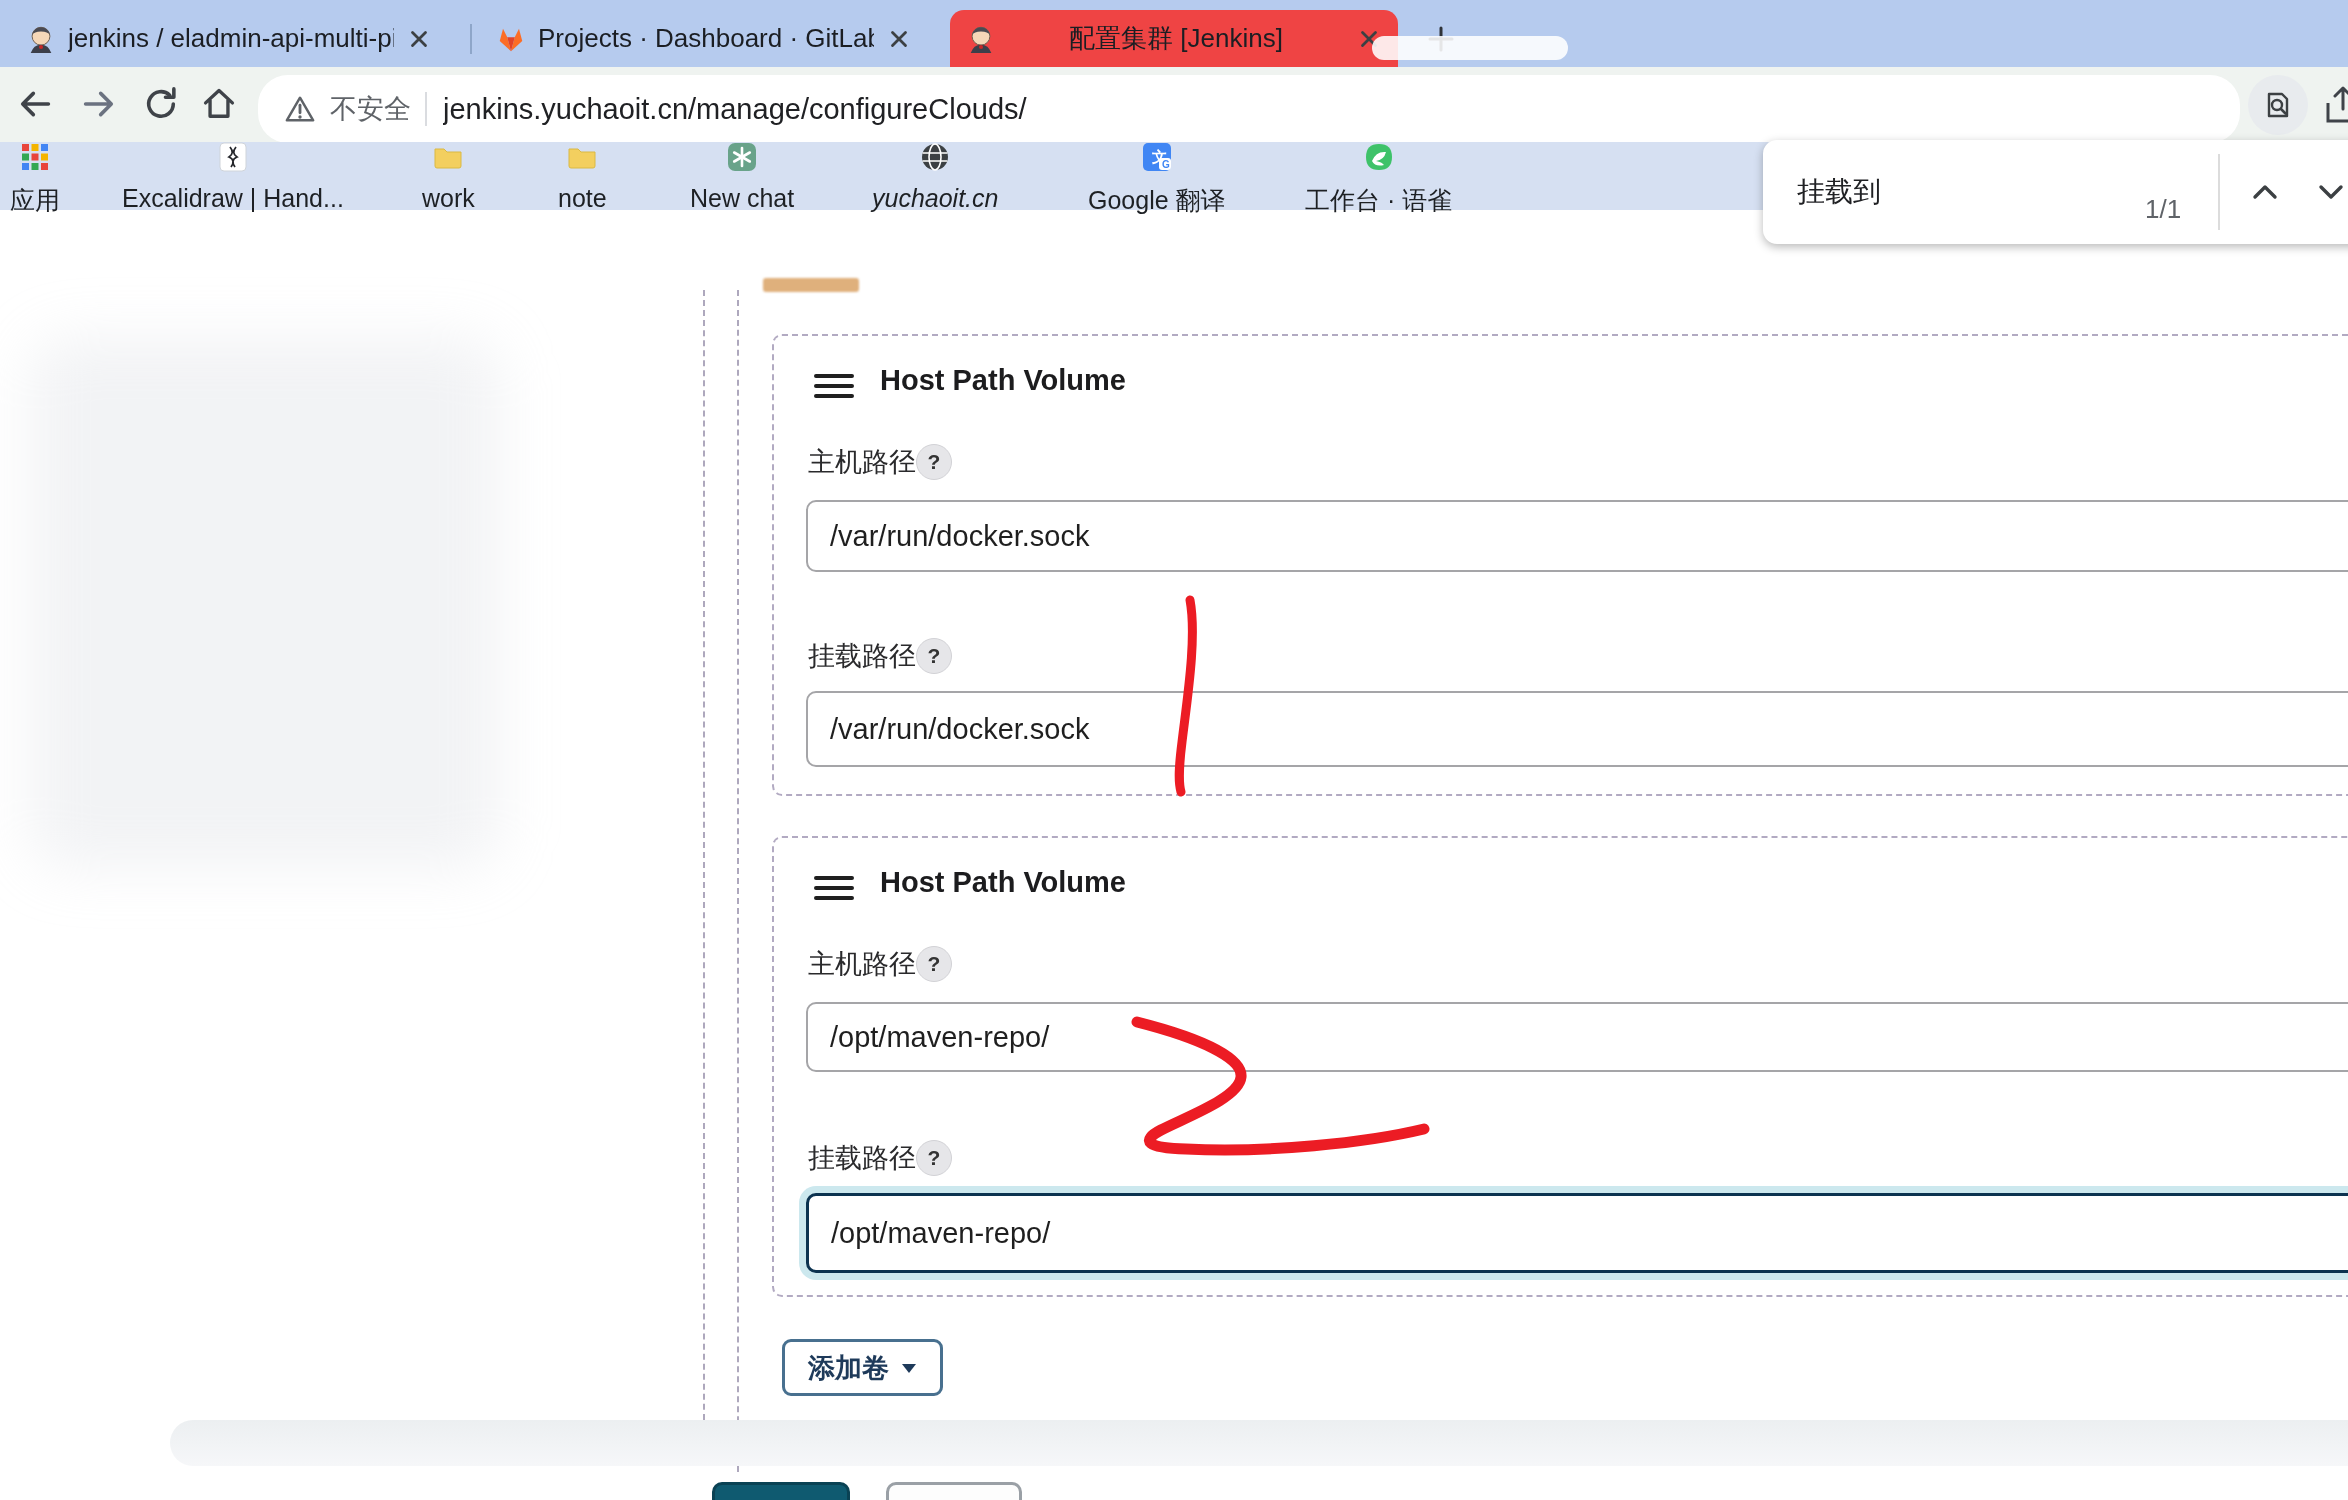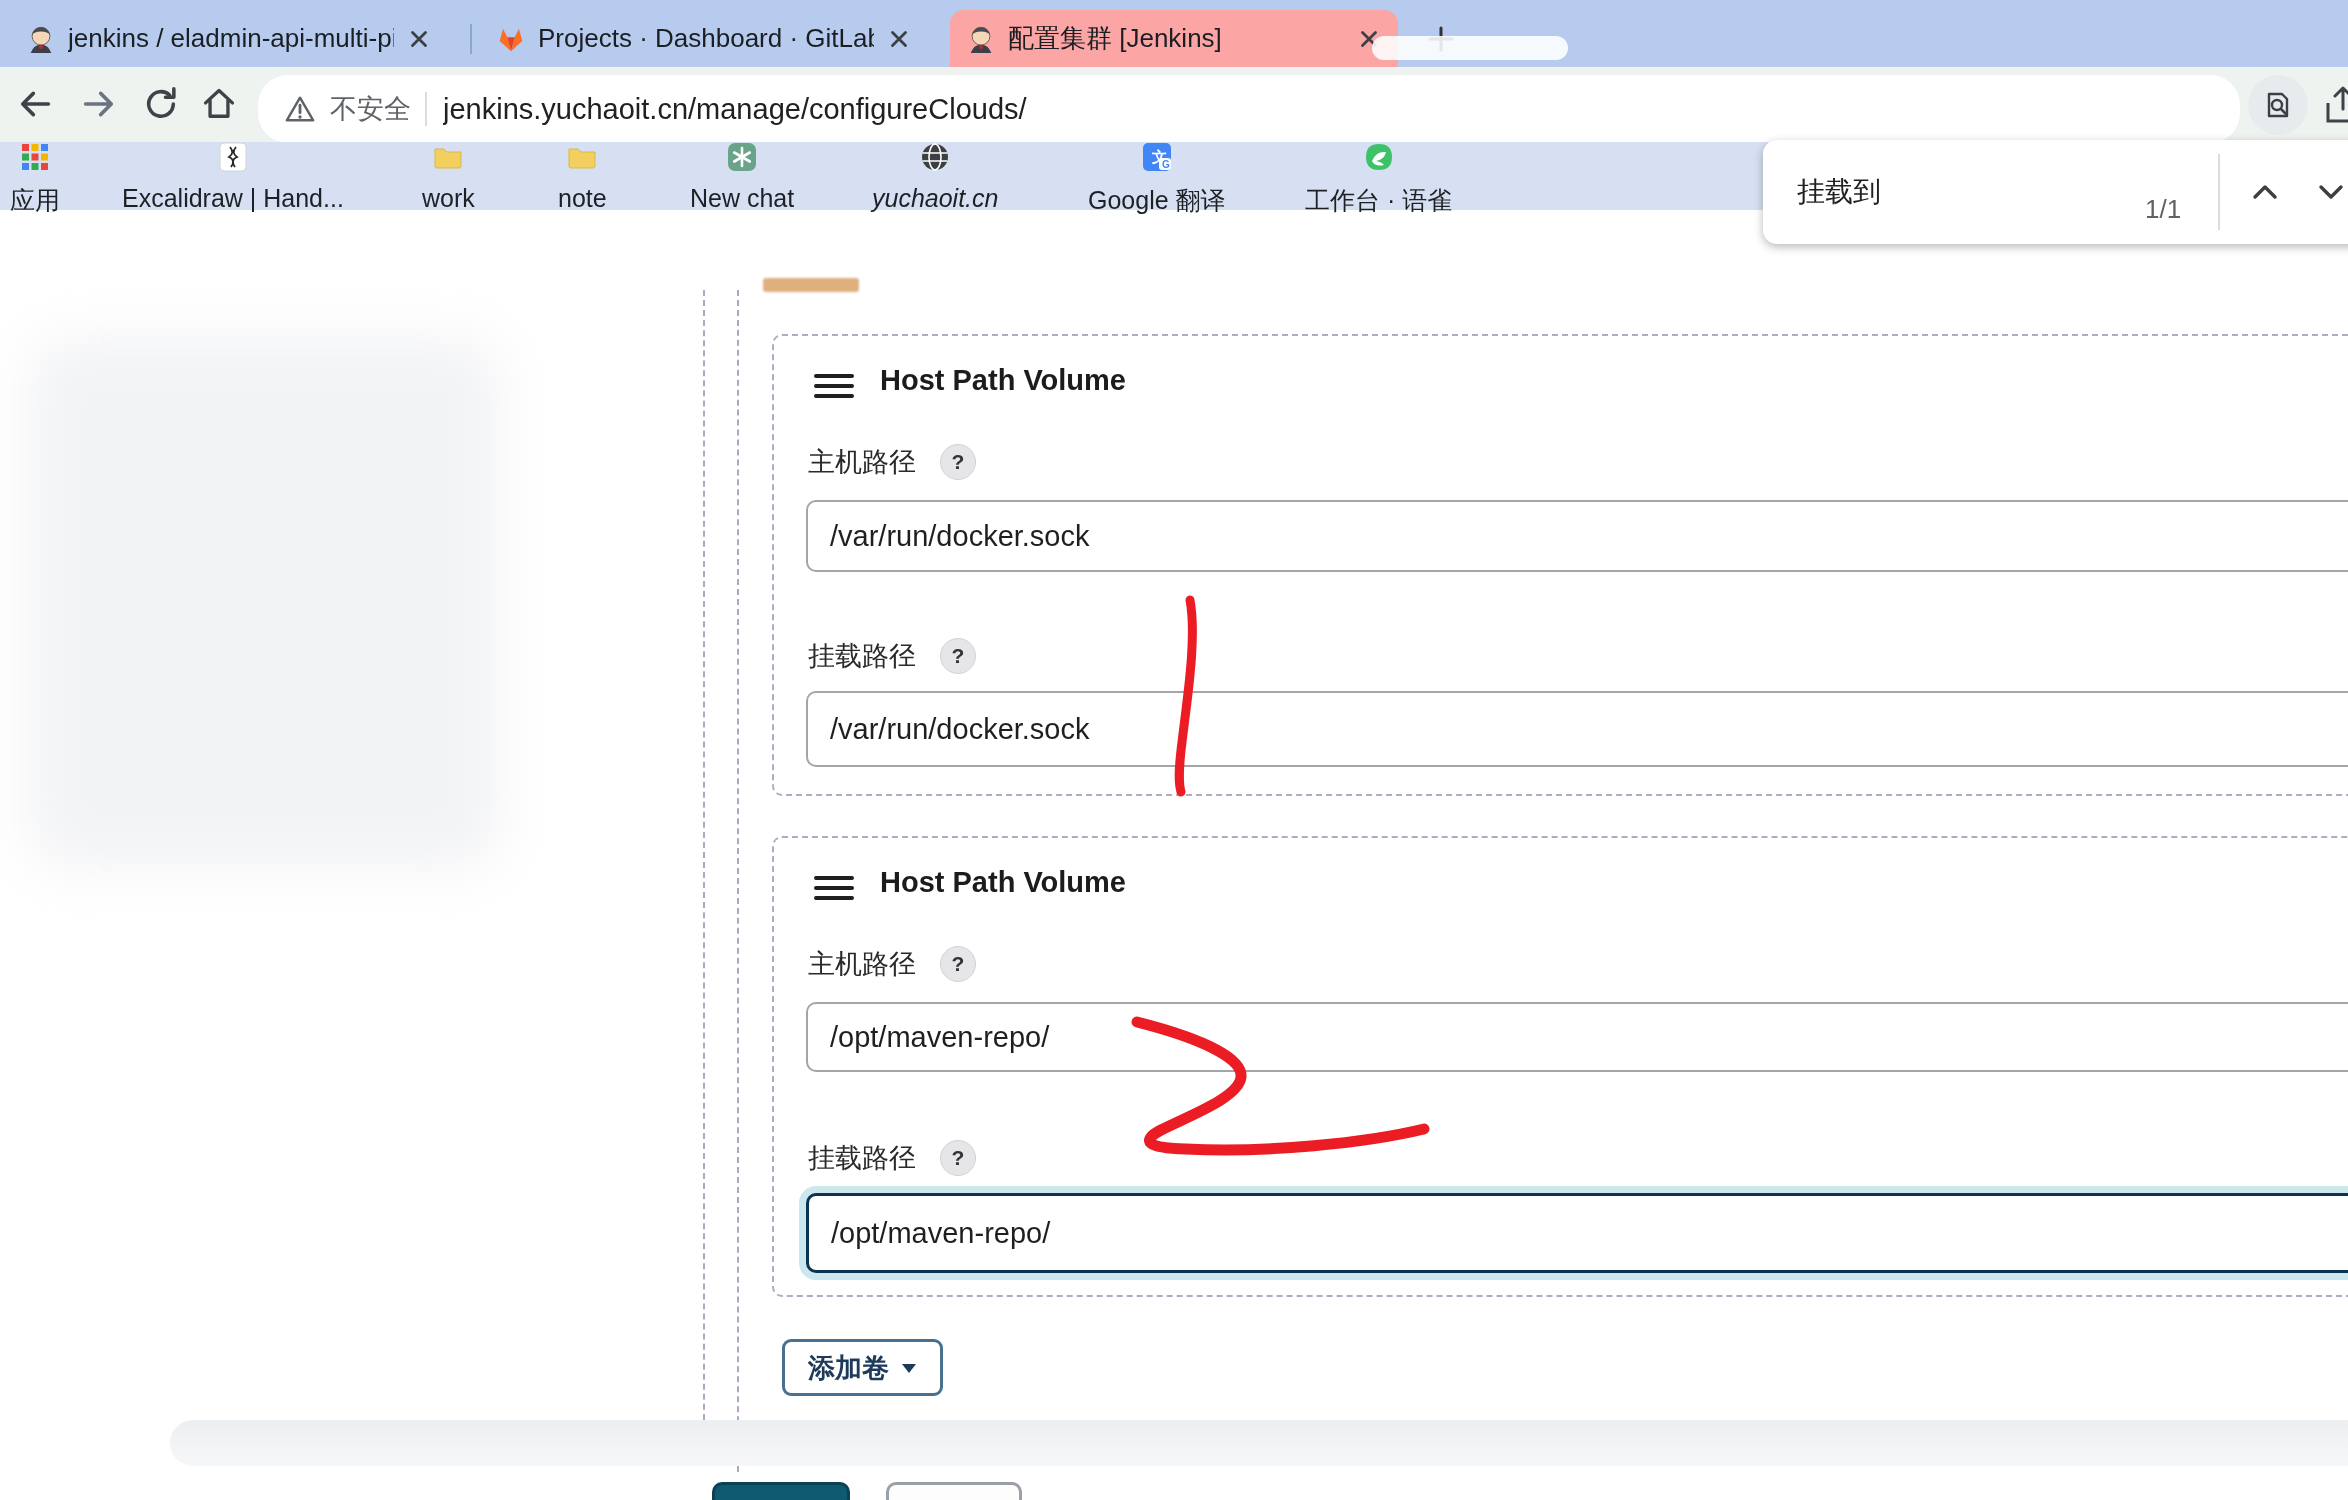--- a/index.html
+++ b/index.html
@@ -2,21 +2,21 @@
 <html><head>
 <meta charset="utf-8">
 <style>
   html,body{margin:0;padding:0;background:#e8e8e8;}
   .screen{position:relative;width:2348px;height:1500px;overflow:hidden;background:#fff;
           font-family:"Liberation Sans",sans-serif;color:#1f1f1f;}
   
   .tabbar{position:absolute;left:0;top:0;width:2348px;height:67px;background:#b6cbee;}
   .tab{position:absolute;top:10px;height:57px;display:flex;align-items:center;gap:12px;
        padding:0 16px;box-sizing:border-box;border-radius:14px 14px 0 0;}
-  .tab.active{background:#fca5a5;}
+  .tab.active{background:#ef4444;text-align:center;}
   .tab .fav{width:30px;height:30px;flex:0 0 30px;}
   .tab .t-title{font-size:26px;color:#1b1e23;white-space:nowrap;overflow:hidden;flex:1;}
   .tab .x{width:26px;height:26px;flex:0 0 26px;}
   .tab-div{position:absolute;left:470px;top:24px;width:2px;height:30px;background:#8ea6c9;}
   .newtab{position:absolute;left:1424px;top:22px;width:34px;height:34px;}
   .toppill{position:absolute;left:1372px;top:36px;width:196px;height:24px;border-radius:12px;
            background:rgba(255,255,255,.88);}
   
   .toolbar{position:absolute;left:0;top:67px;width:2348px;height:75px;background:#eff3f0;}
   .navic{position:absolute;top:18px;width:38px;height:38px;}
@@ -52,21 +52,21 @@
   .content{position:absolute;left:0;top:288px;width:2348px;height:1202px;background:#fff;}
   .ghost{position:absolute;left:30px;top:50px;width:470px;height:530px;border-radius:40px;
          background:rgba(210,212,220,.28);filter:blur(28px);}
   .orange-art{position:absolute;left:763px;top:-10px;width:96px;height:14px;background:#dca86e;
               border-radius:3px;filter:blur(1.2px);opacity:.9;}
   .vdash{position:absolute;top:2px;border-left:2px dashed #aeA8bd;}
   .card{position:absolute;left:772px;width:1600px;border:2px dashed #b2aac2;border-radius:10px;
         background:#fff;box-sizing:border-box;}
   .drag{position:absolute;left:38px;top:32px;width:44px;height:36px;}
   .card-title{position:absolute;left:106px;top:28px;font-size:29px;font-weight:bold;color:#1c1c1e;}
-  .frow{position:absolute;left:34px;display:flex;align-items:center;gap:24px;}
+  .frow{position:absolute;left:34px;display:flex;align-items:center;}
   .flabel{font-size:27px;color:#2a2a2c;}
   .qbadge{width:34px;height:34px;border-radius:50%;background:#e6e6e9;border:1px solid #d2d2d6;
           color:#333;font-size:21px;font-weight:bold;display:flex;align-items:center;justify-content:center;}
   .tinput{position:absolute;left:32px;width:1560px;height:72px;border:2px solid #a5a5a8;border-radius:10px;
           font-size:29px;color:#1f1f1f;padding:0 22px;box-sizing:border-box;background:#fff;
           font-family:"Liberation Sans",sans-serif;outline:none;}
   .tinput.focused{border:3.5px solid #0c3350;box-shadow:0 0 0 7px rgba(170,216,226,.6);height:80px;}
   .addbtn{position:absolute;left:782px;top:1051px;width:161px;height:57px;background:#fff;
           border:3px solid #48708f;border-radius:9px;display:flex;align-items:center;justify-content:center;
           gap:12px;font-size:27px;font-weight:bold;color:#1e3a5a;box-sizing:border-box;}

